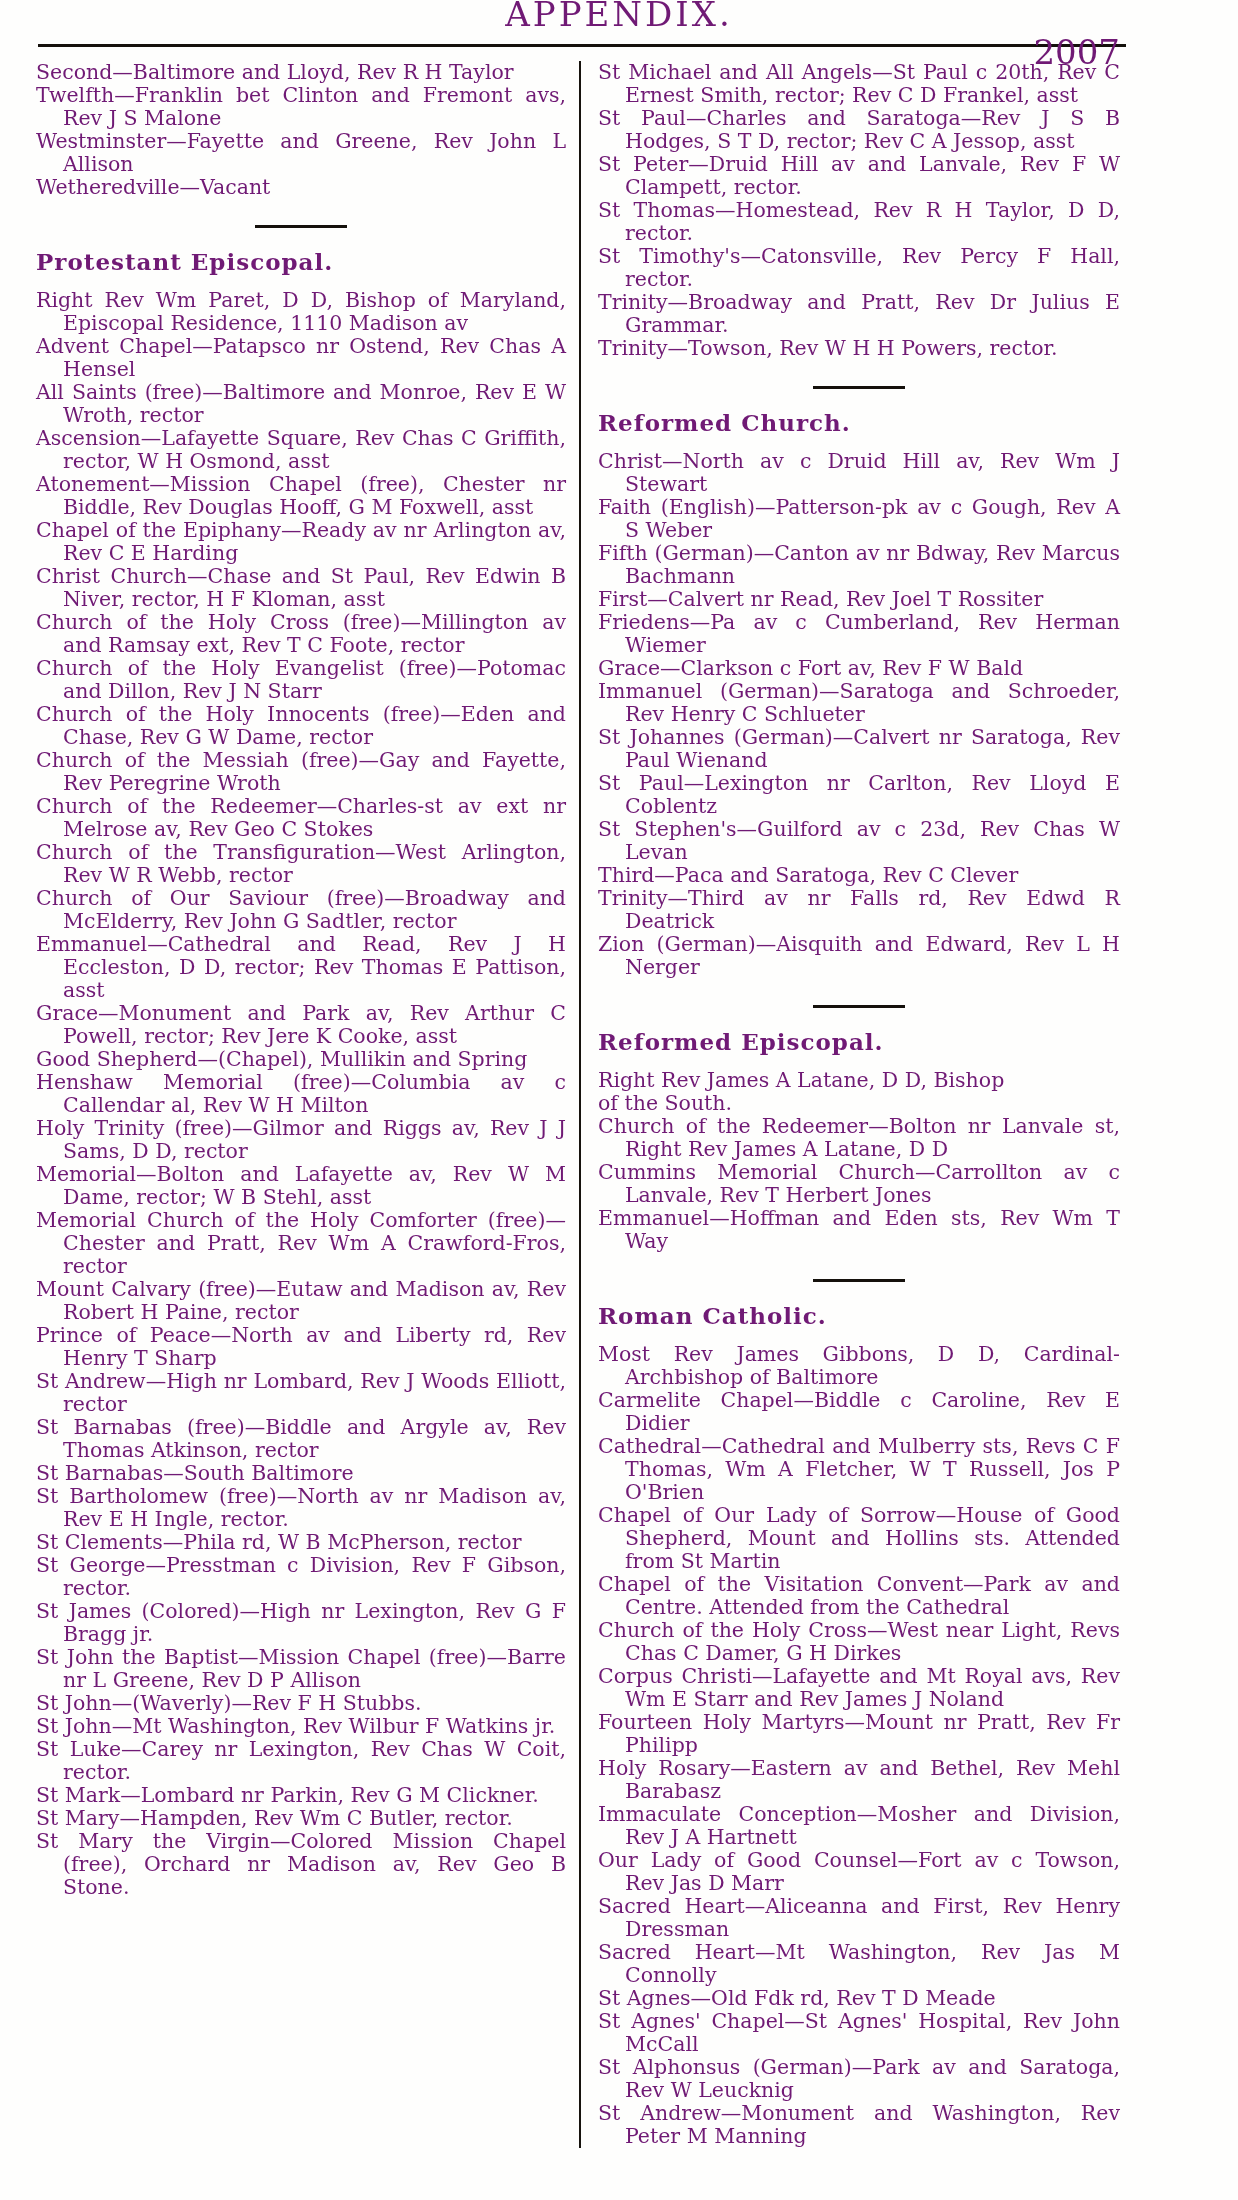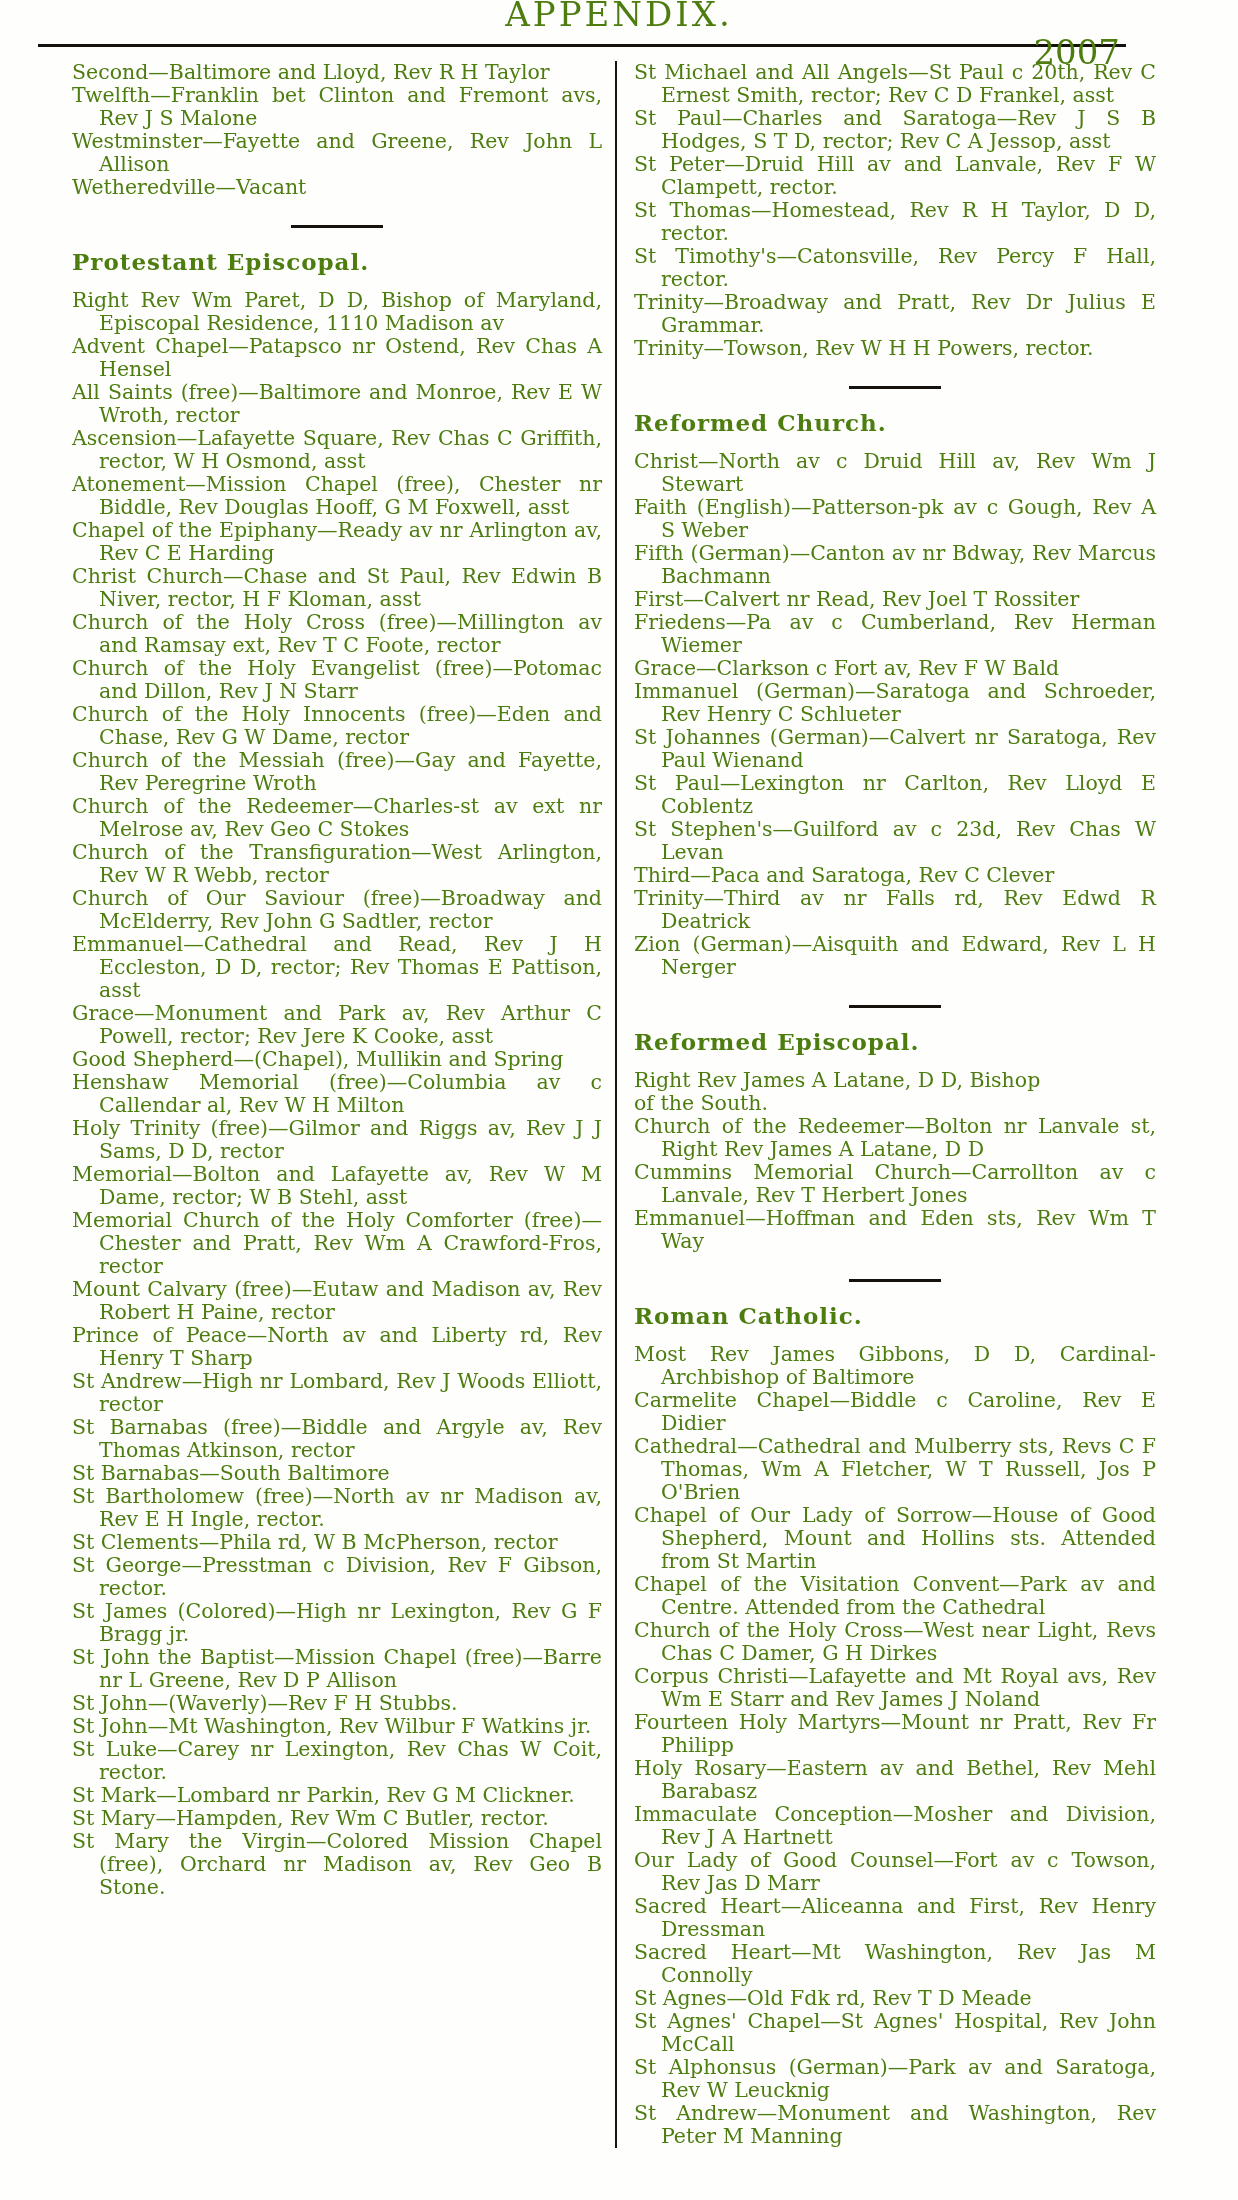--- a/index.html
+++ b/index.html
@@ -1,21 +1,21 @@
 <!DOCTYPE html>
 <html><head>
 <meta charset="utf-8">
 <style>
   html, body { margin: 0; padding: 0; background: #ffffff; }
   .page {
     position: relative;
     width: 1238px;
     height: 2200px;
     background: #fefefd;
-    color: #4d7c0f;
+    color: #701a75;
     font-family: "DejaVu Serif", "Liberation Serif", serif;
     overflow: hidden;
   }
   .masthead { position: relative; height: 40px; }
   .masthead-title {
     position: absolute; left: 0; right: 0; top: -3px;
     text-align: center;
     font-size: 34px; line-height: 1;
     letter-spacing: 3px;
     font-weight: normal;
@@ -27,21 +27,20 @@
   .head-rule {
     margin: 4px 112px 0 38px;
     border: 0;
     border-top: 3px solid #15110c;
     height: 0;
   }
   .columns {
     display: flex;
     align-items: stretch;
     padding-top: 14px;
-    padding-left: 36px;
   }
   .col {
     font-size: 20.5px;
     line-height: 23px;
     text-align: justify;
   }
   .col-left  { width: 530px; margin-left: 36px; }
   .col-rule  { width: 2px; background: #17130e; margin-left: 13px; }
   .col-right { width: 522px; margin-left: 17px; }
   .entry {

